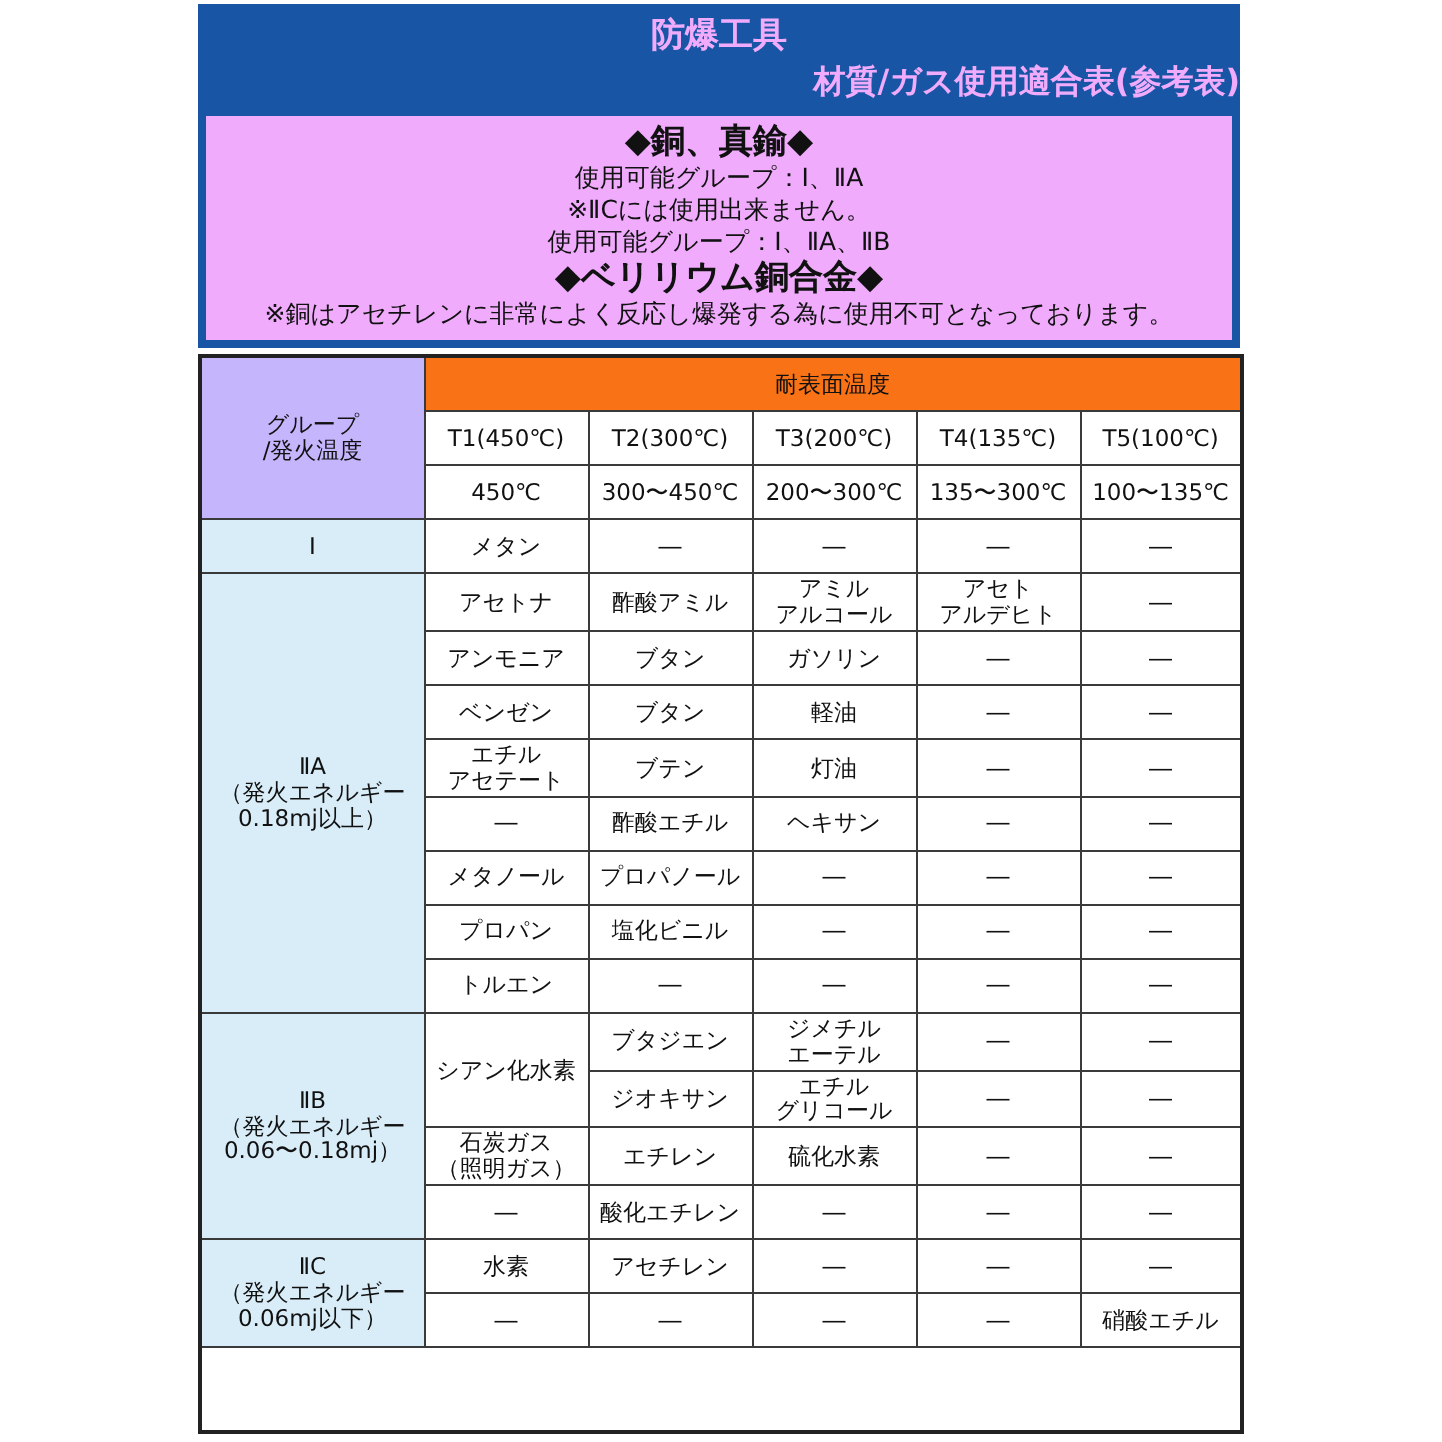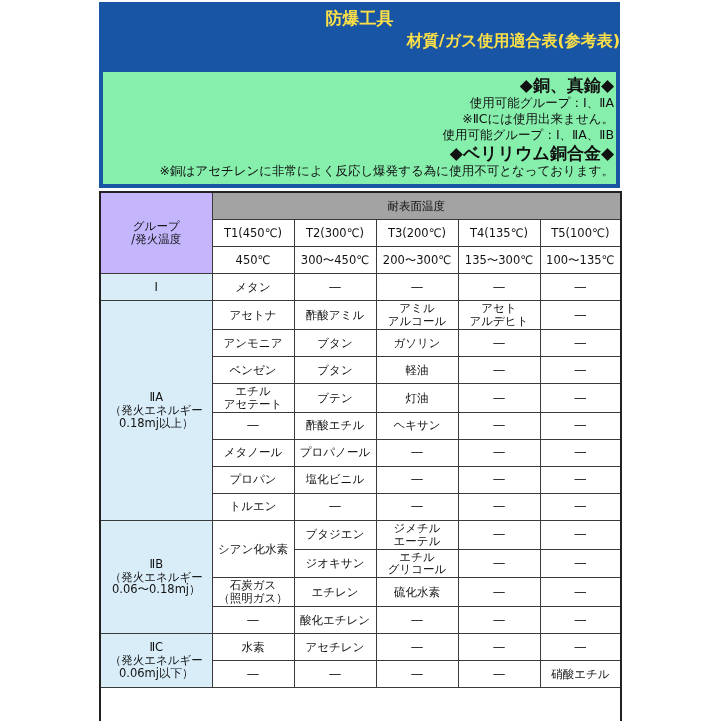--- a/index.html
+++ b/index.html
@@ -5,46 +5,46 @@
   html,body{margin:0;padding:0;}
   body{
     width:721px;height:721px;background:#ffffff;
     font-family:"DejaVu Sans","Liberation Sans",sans-serif;
     color:#222;position:relative;overflow:hidden;
   }
   .content{position:absolute;left:99px;top:2px;width:521px;}
 
   
   .band{
-    background:#1855a4;color:#fde047;text-align:center;
-    padding:5px 0 20px;font-weight:bold;line-height:1.35;
+    background:#1855a4;color:#f0abfc;text-align:center;
+    padding:5px 0 6px;font-weight:bold;line-height:1.35;
   }
   .band .t1{font-size:17px;}
   .band .t2{font-size:16px;text-align:right;}
 
   
   .intro{
     box-sizing:border-box;border:4px solid #1855a4;border-top:none;
-    background:#86efac;text-align:right;padding:3px 2px 5px;
+    background:#f0abfc;text-align:center;padding:3px 2px 5px;
   }
   .ih{font-size:17px;font-weight:bold;line-height:1.2;color:#111;}
   .il{font-size:12.5px;line-height:1.28;color:#111;}
 
   
   table.gas{
     border-collapse:collapse;table-layout:fixed;width:521px;margin-top:3px;
     border:2px solid #222;
   }
   table.gas td{
     border:1px solid #3a3a3a;text-align:center;vertical-align:middle;
     font-size:11.5px;line-height:1.12;padding:1px 1px;height:24px;
     white-space:pre-line;color:#111;
   }
   td.corner{background:#c4b5fd;font-size:12.5px;}
-  td.temphdr{background:#a3a3a3;font-size:12.5px;height:26px;}
+  td.temphdr{background:#f97316;font-size:12.5px;height:26px;}
   td.thead{height:26px;font-size:12px;}
   td.grp{background:#d9edf8;font-size:11.5px;}
   td.notes{
     text-align:left;font-size:12px;line-height:1.4;padding:3px 4px 4px;height:auto;
     white-space:pre-line;
   }
 </style>
 </head>
 <body>
 

